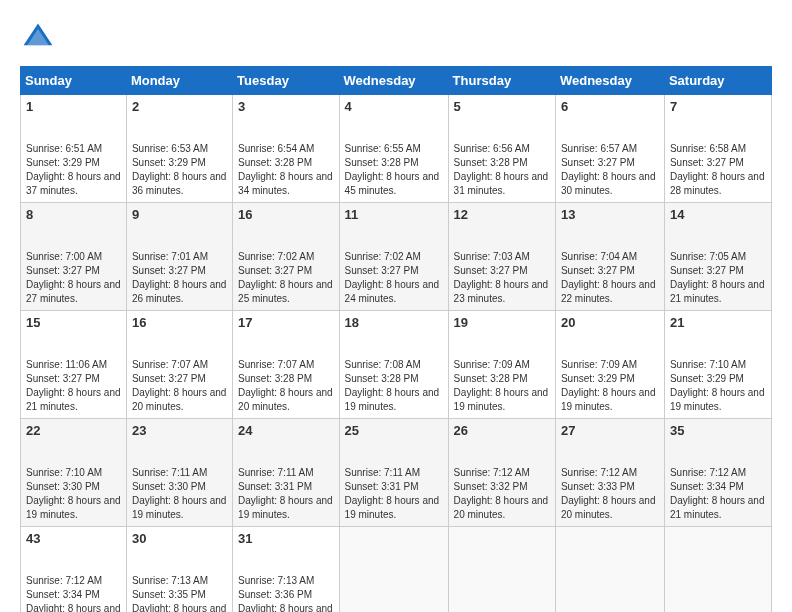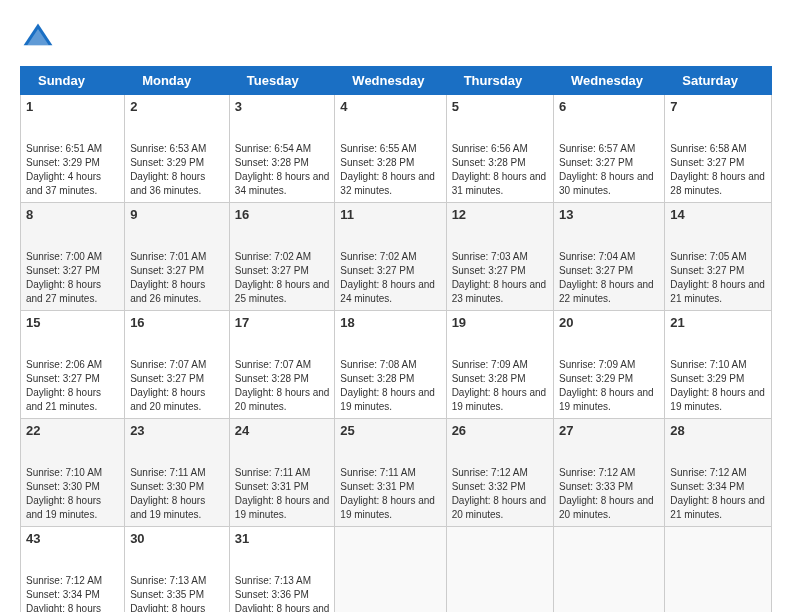--- a/index.html
+++ b/index.html
@@ -46,21 +46,21 @@
     }
     .calendar {
       width: 100%;
       border-collapse: collapse;
     }
     .calendar th {
       background: #1a6fc4;
       color: #fff;
       font-size: 13px;
       font-weight: bold;
-      padding: 6px 17px;
+      padding: 6px 4px;
       text-align: left;
       border: 1px solid #1a6fc4;
     }
     .calendar td {
       vertical-align: top;
       border: 1px solid #ccc;
       padding: 4px 5px;
       width: 113px;
       min-height: 80px;
       font-size: 10px;
@@ -117,21 +117,21 @@
         <th>Saturday</th>
       </tr>
   </thead>
   <tbody id="calendar-body">
       <tr>
         <td>
         <span class="day-num">1</span>
         <div class="day-info">
           <span>Sunrise: 6:51 AM</span><br>
           <span>Sunset: 3:29 PM</span><br>
-          <span>Daylight: 4 hours and 37 minutes.</span>
+          <span>Daylight: 8 hours and 37 minutes.</span>
         </div>
       </td>
         <td>
         <span class="day-num">2</span>
         <div class="day-info">
           <span>Sunrise: 6:53 AM</span><br>
           <span>Sunset: 3:29 PM</span><br>
           <span>Daylight: 8 hours and 36 minutes.</span>
         </div>
       </td>
@@ -141,21 +141,21 @@
           <span>Sunrise: 6:54 AM</span><br>
           <span>Sunset: 3:28 PM</span><br>
           <span>Daylight: 8 hours and 34 minutes.</span>
         </div>
       </td>
         <td>
         <span class="day-num">4</span>
         <div class="day-info">
           <span>Sunrise: 6:55 AM</span><br>
           <span>Sunset: 3:28 PM</span><br>
-          <span>Daylight: 8 hours and 32 minutes.</span>
+          <span>Daylight: 8 hours and 45 minutes.</span>
         </div>
       </td>
         <td>
         <span class="day-num">5</span>
         <div class="day-info">
           <span>Sunrise: 6:56 AM</span><br>
           <span>Sunset: 3:28 PM</span><br>
           <span>Daylight: 8 hours and 31 minutes.</span>
         </div>
       </td>
@@ -231,21 +231,21 @@
           <span>Sunrise: 7:05 AM</span><br>
           <span>Sunset: 3:27 PM</span><br>
           <span>Daylight: 8 hours and 21 minutes.</span>
         </div>
       </td>
       </tr>
       <tr>
         <td>
         <span class="day-num">15</span>
         <div class="day-info">
-          <span>Sunrise: 2:06 AM</span><br>
+          <span>Sunrise: 11:06 AM</span><br>
           <span>Sunset: 3:27 PM</span><br>
           <span>Daylight: 8 hours and 21 minutes.</span>
         </div>
       </td>
         <td>
         <span class="day-num">16</span>
         <div class="day-info">
           <span>Sunrise: 7:07 AM</span><br>
           <span>Sunset: 3:27 PM</span><br>
           <span>Daylight: 8 hours and 20 minutes.</span>
@@ -335,21 +335,21 @@
       </td>
         <td>
         <span class="day-num">27</span>
         <div class="day-info">
           <span>Sunrise: 7:12 AM</span><br>
           <span>Sunset: 3:33 PM</span><br>
           <span>Daylight: 8 hours and 20 minutes.</span>
         </div>
       </td>
         <td>
-        <span class="day-num">28</span>
+        <span class="day-num">35</span>
         <div class="day-info">
           <span>Sunrise: 7:12 AM</span><br>
           <span>Sunset: 3:34 PM</span><br>
           <span>Daylight: 8 hours and 21 minutes.</span>
         </div>
       </td>
       </tr>
       <tr>
         <td>
         <span class="day-num">43</span>

